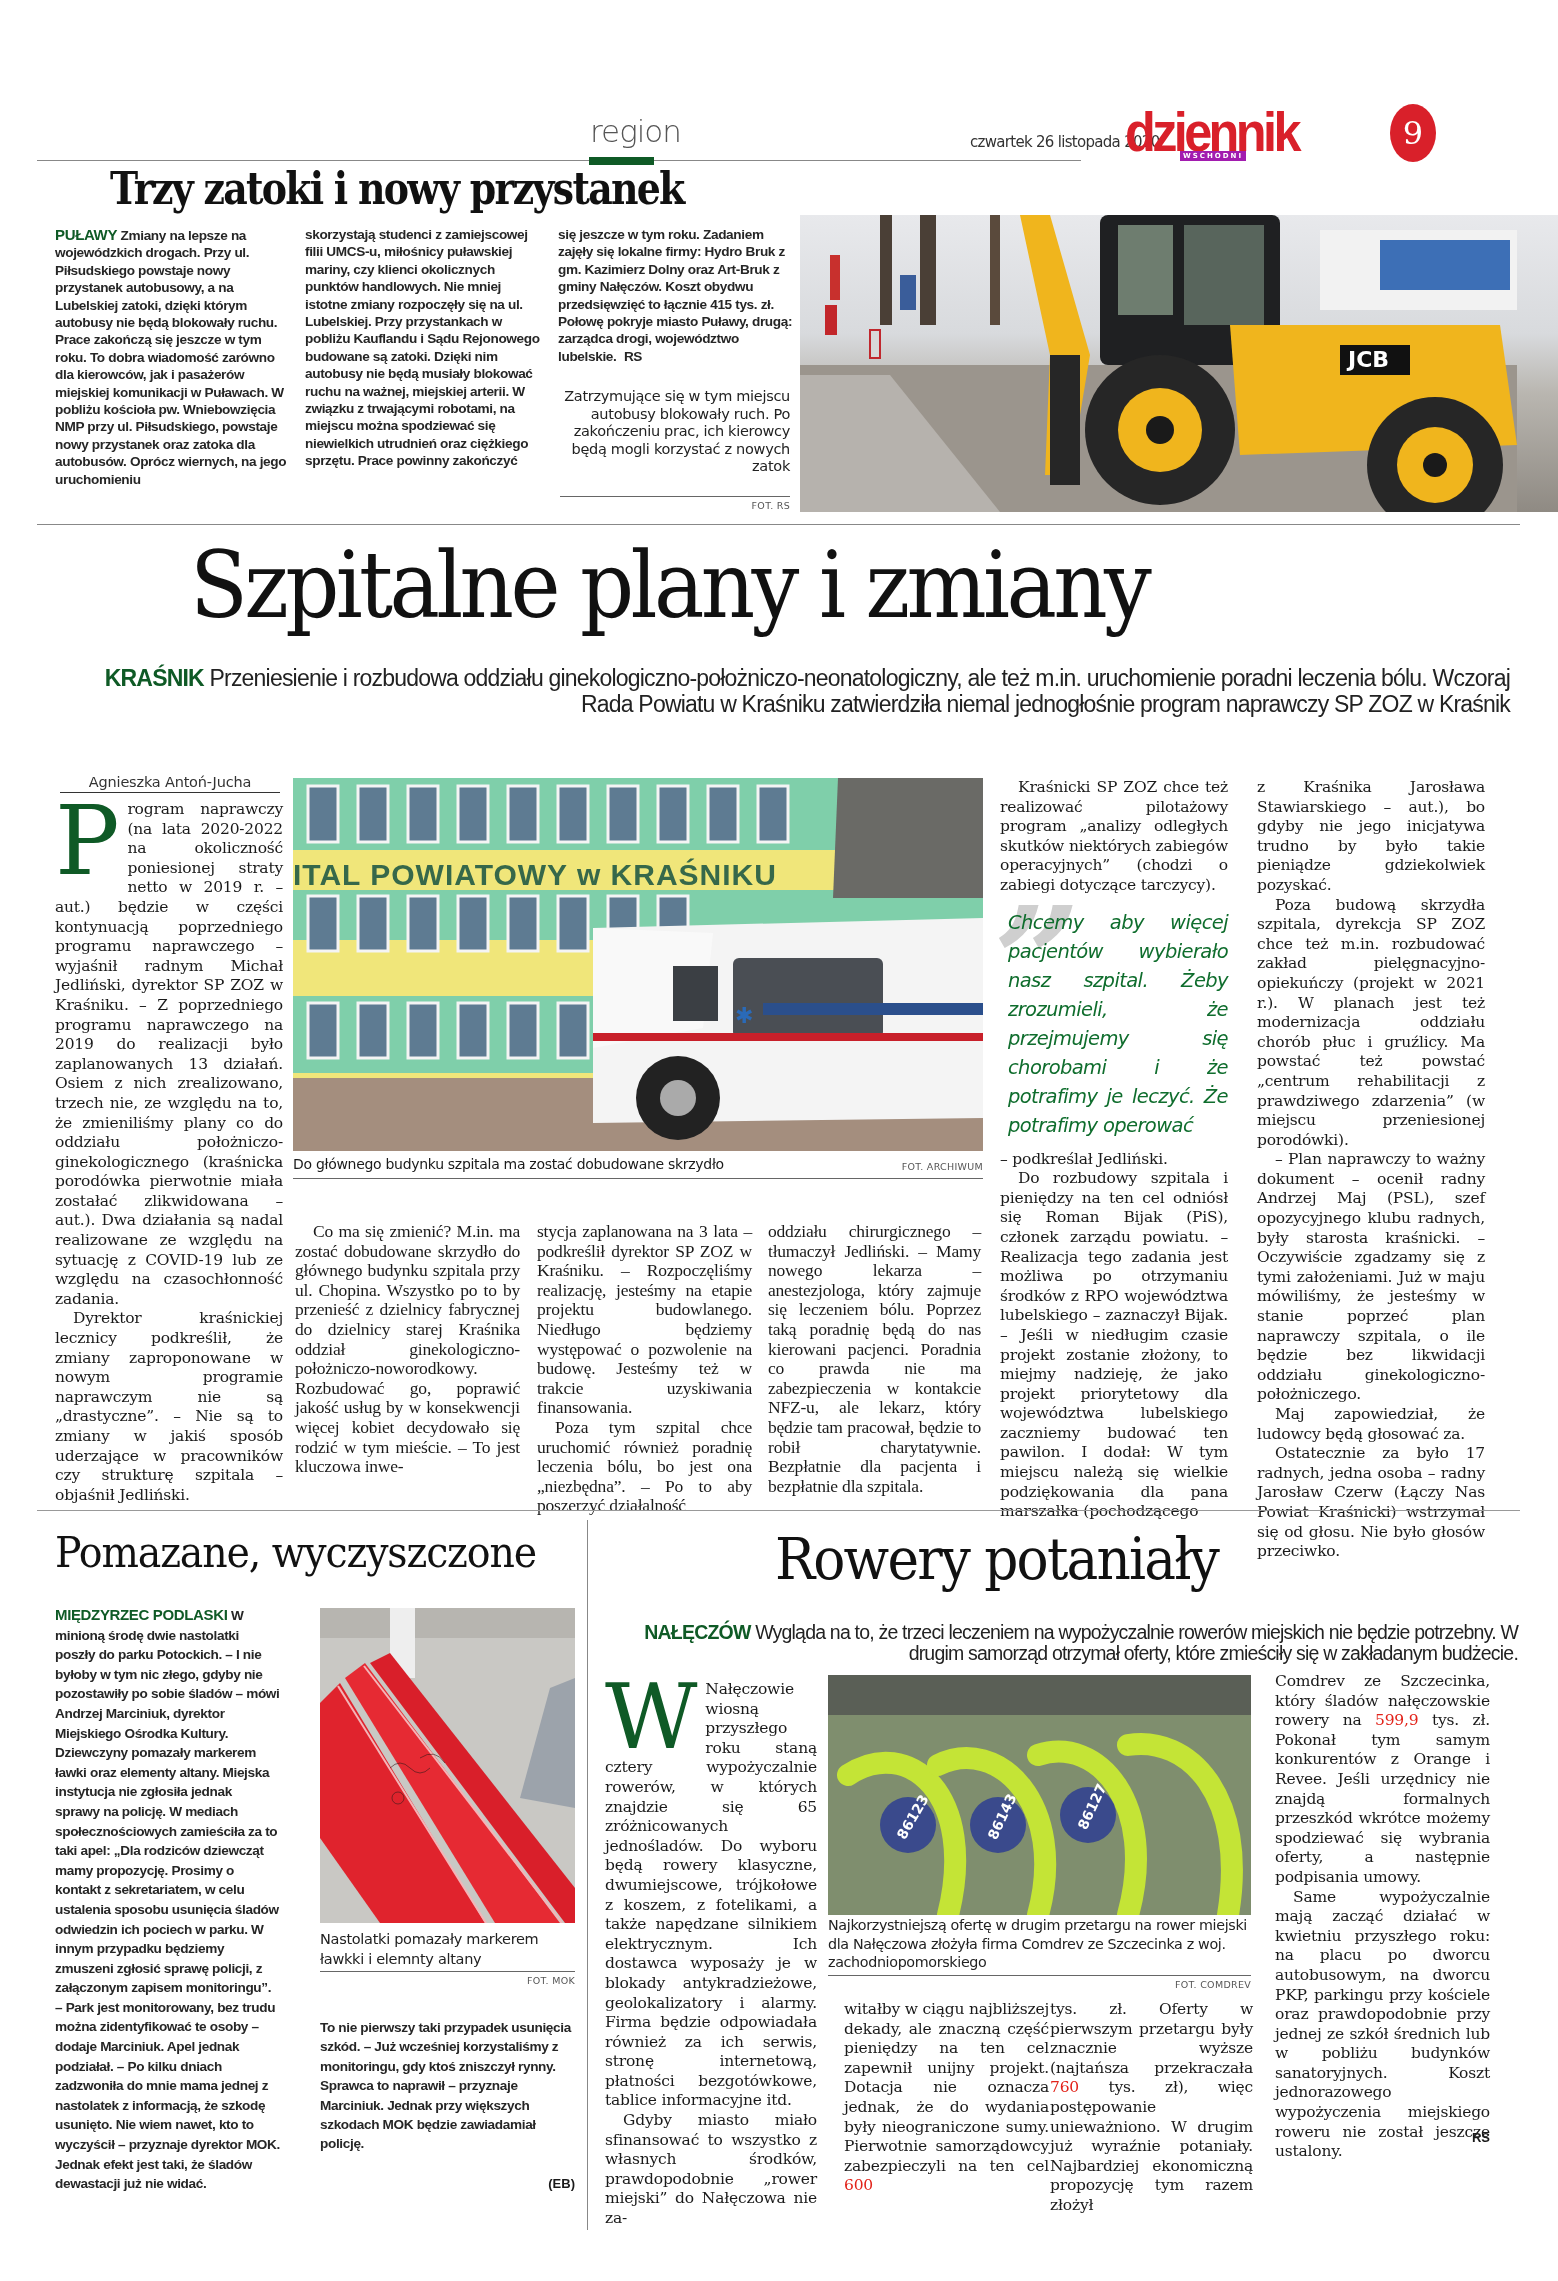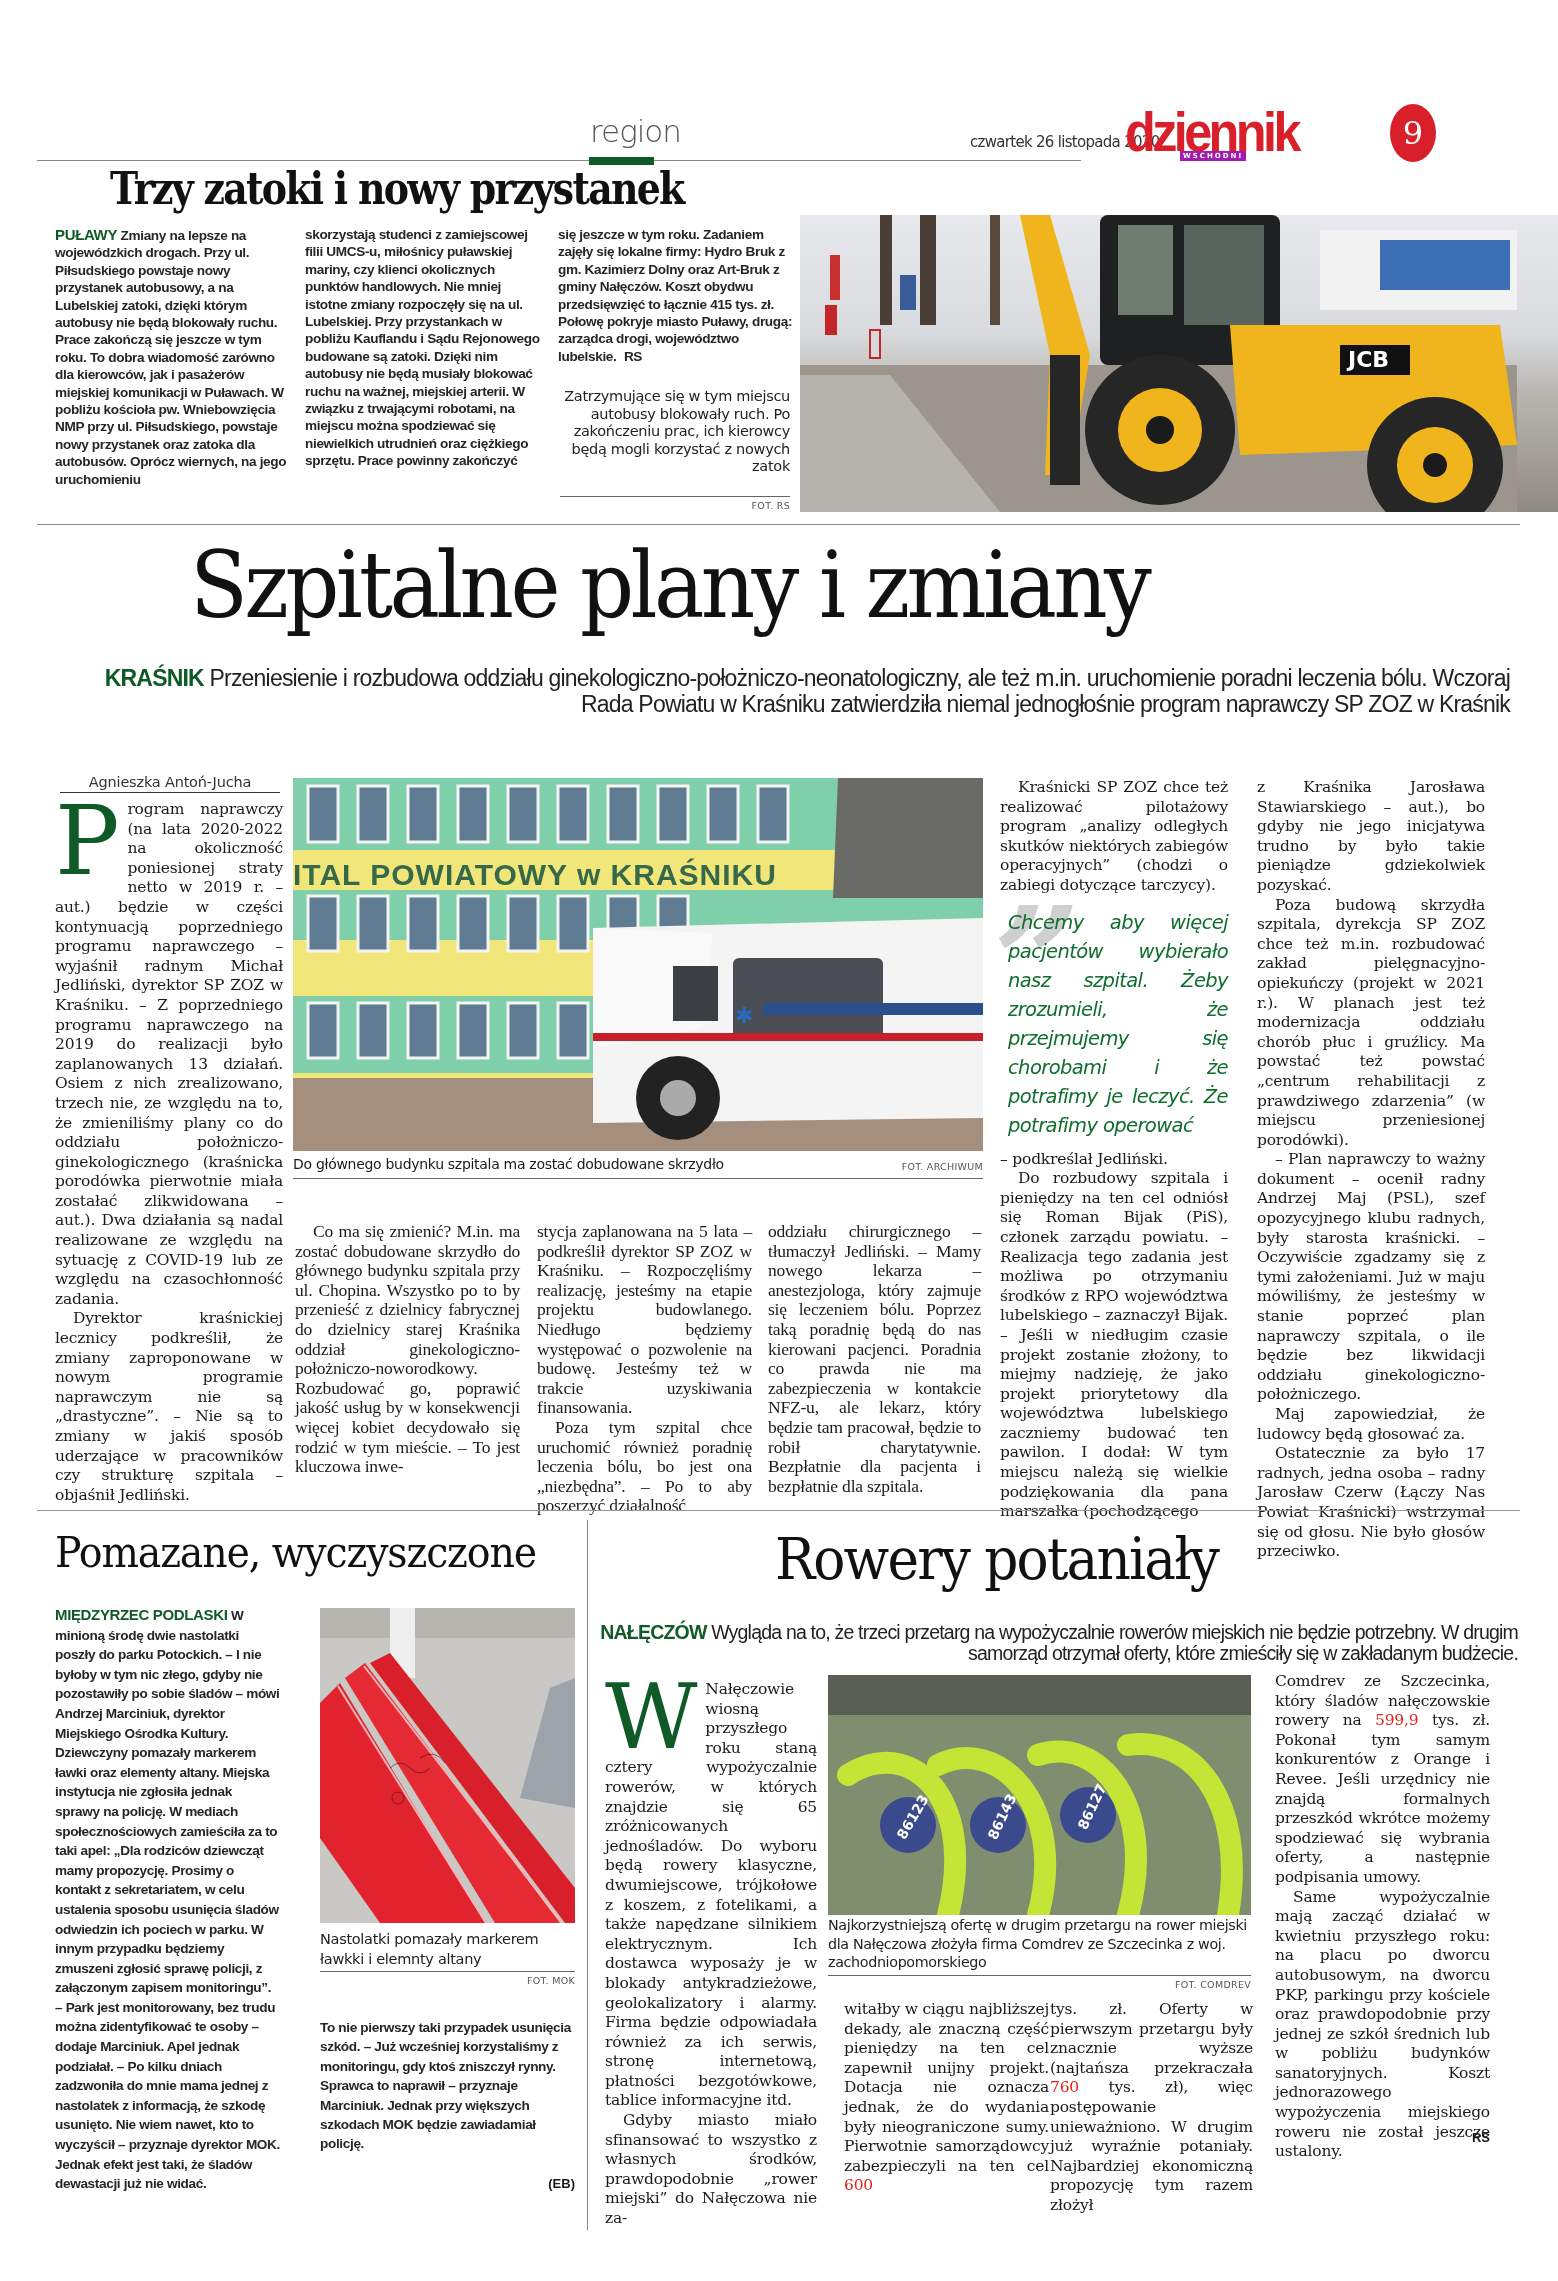--- a/index.html
+++ b/index.html
@@ -153,21 +153,21 @@
     <text x="442" y="245" font-family="DejaVu Sans, sans-serif" font-size="22" fill="#2a6ab8">✱</text>
   </svg>
   <div style="position:absolute; left:0; top:80px; font-family:'Liberation Sans',sans-serif; font-weight:bold; font-size:30px; color:#36684a; letter-spacing:1px;">ITAL POWIATOWY w KRAŚNIKU</div>
 </div>
 <div class="abs caption" style="left:293px; top:1156px; width:600px;">Do głównego budynku szpitala ma zostać dobudowane skrzydło</div>
 <div class="abs credit" style="left:800px; top:1161px; width:183px;">FOT. ARCHIWUM</div>
 <div class="rule" style="left:293px; top:1178px; width:690px; background:#666;"></div>
 
 <div class="abs serif-body p-indent" style="left:295px; top:1222px; width:225px; font-family:'Liberation Serif',serif; font-size:17.5px;">Co ma się zmienić? M.in. ma zostać dobudowane skrzydło do głównego budynku szpitala przy ul. Chopina. Wszystko po to by przenieść z dzielnicy fabrycznej do dzielnicy starej Kraśnika oddział ginekologiczno-położniczo-noworodkowy. Rozbudować go, poprawić jakość usług by w konsekwencji więcej kobiet decydowało się rodzić w tym mieście. – To jest kluczowa inwe-</div>
 <div class="abs serif-body" style="left:537px; top:1222px; width:215px; font-family:'Liberation Serif',serif; font-size:17.5px;">
-  <div>stycja zaplanowana na 5 lata – podkreślił dyrektor SP ZOZ w Kraśniku. – Rozpoczęliśmy realizację, jesteśmy na etapie projektu budowlanego. Niedługo będziemy występować o pozwolenie na budowę. Jesteśmy też w trakcie uzyskiwania finansowania.</div>
+  <div>stycja zaplanowana na 3 lata – podkreślił dyrektor SP ZOZ w Kraśniku. – Rozpoczęliśmy realizację, jesteśmy na etapie projektu budowlanego. Niedługo będziemy występować o pozwolenie na budowę. Jesteśmy też w trakcie uzyskiwania finansowania.</div>
   <div class="p-indent">Poza tym szpital chce uruchomić również poradnię leczenia bólu, bo jest ona „niezbędna”. – Po to aby poszerzyć działalność</div>
 </div>
 <div class="abs serif-body" style="left:768px; top:1222px; width:213px; font-family:'Liberation Serif',serif; font-size:17.5px;">oddziału chirurgicznego – tłumaczył Jedliński. – Mamy nowego lekarza – anestezjologa, który zajmuje się leczeniem bólu. Poprzez taką poradnię będą do nas kierowani pacjenci. Poradnia co prawda nie ma zabezpieczenia w kontakcie NFZ-u, ale lekarz, który będzie tam pracował, będzie to robił charytatywnie. Bezpłatnie dla pacjenta i bezpłatnie dla szpitala.</div>
 
 <div class="abs serif-body" style="left:1000px; top:778px; width:228px;">
   <div class="p-indent">Kraśnicki SP ZOZ chce też realizować pilotażowy program „analizy odległych skutków niektórych zabiegów operacyjnych” (chodzi o zabiegi dotyczące tarczycy).</div>
   <div class="quote" style="margin:12px 0 10px 0;">
     <span class="quote-mark">”</span>
     <div class="quote-text">Chcemy aby więcej pacjentów wybierało nasz szpital. Żeby zrozumieli, że przejmujemy się chorobami i że potrafimy je leczyć. Że potrafimy operować</div>
   </div>
@@ -215,21 +215,21 @@
 <div class="rule" style="left:320px; top:1971px; width:255px; background:#666;"></div>
 <div class="abs credit" style="left:320px; top:1975px; width:255px;">FOT. MOK</div>
 <div class="abs sans-body" style="left:320px; top:2018px; width:255px; font-size:13.6px; line-height:19.4px;">
   <span>To nie pierwszy taki przypadek usunięcia szkód. – Już wcześniej korzystaliśmy z monitoringu, gdy ktoś zniszczył rynny. Sprawca to naprawił – przyznaje Marciniuk. Jednak przy większych szkodach MOK będzie zawiadamiał policję.</span>
 </div>
 <div class="abs" style="left:520px; top:2176px; width:55px; text-align:right; font-family:'Liberation Sans',sans-serif; font-weight:bold; font-size:13px;">(EB)</div>
 
 <div class="abs head-serif" style="left:775px; top:1525px; font-size:58px; font-weight:normal; letter-spacing:-2px; transform:scaleX(0.92); transform-origin:left;">Rowery potaniały</div>
 <div class="abs lead" style="left:598px; top:1622px; width:920px; font-size:19.5px; line-height:21px;">
   <span class="loc">NAŁĘCZÓW</span>
-  <span>Wygląda na to, że trzeci przetarg na wypożyczalnie rowerów miejskich nie będzie potrzebny. W drugim samorząd otrzymał oferty, które zmieściły się w zakładanym budżecie.</span>
+  <span>Wygląda na to, że trzeci leczeniem na wypożyczalnie rowerów miejskich nie będzie potrzebny. W drugim samorząd otrzymał oferty, które zmieściły się w zakładanym budżecie.</span>
 </div>
 
 <div class="abs serif-body" style="left:605px; top:1680px; width:212px;">
   <span class="dropcap" style="font-size:90px; line-height:70px;">W</span>
   <span>Nałęczowie wiosną przyszłego roku staną cztery wypożyczalnie rowerów, w których znajdzie się 65 zróżnicowanych jednośladów. Do wyboru będą rowery klasyczne, dwumiejscowe, trójkołowe z koszem, z fotelikami, a także napędzane silnikiem elektrycznym. Ich dostawca wyposaży je w blokady antykradzieżowe, geolokalizatory i alarmy. Firma będzie odpowiadała również za ich serwis, stronę internetową, płatności bezgotówkowe, tablice informacyjne itd.</span>
   <div class="p-indent">Gdyby miasto miało sfinansować to wszystko z własnych środków, prawdopodobnie „rower miejski” do Nałęczowa nie za-</div>
 </div>
 
 <div class="photo" style="left:828px; top:1675px; width:423px; height:240px; background:#6d7d5a;">
   <svg width="423" height="240" viewBox="0 0 423 240">

